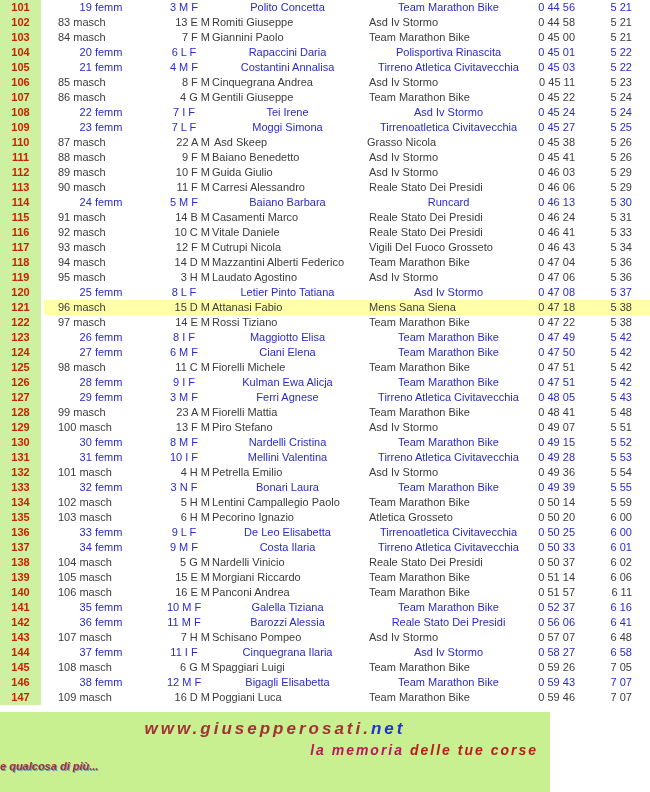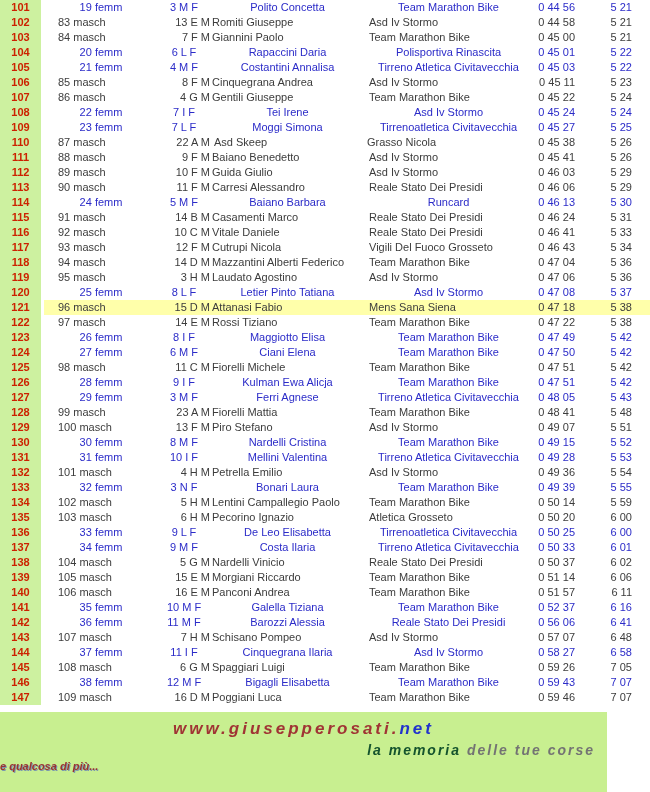--- a/index.html
+++ b/index.html
@@ -26,35 +26,35 @@
   .row.masch .gpos{text-align:left;padding-left:14px;}
   .row.masch .cat {text-align:right;padding-left:4px;}
   .row.masch .name{text-align:left;padding-left:2px;}
   .row.masch .team{text-align:left;padding-left:4px;}
   .row.femm .gpos,.row.femm .cat,.row.femm .name,.row.femm .team{text-align:center;}
   .cell.time{text-align:right;}
   .cell.pace{text-align:right;padding-right:18px;}
   .row.highlight .cell:not(.pos){background:#ffffaa;}
   
   .footer{
-    position:absolute;left:0;top:712px;width:607px;height:80px;
+    position:absolute;left:0;top:712px;width:550px;height:80px;
     background:#c8ef90;
   }
   .site-line{
     text-align:center;padding-top:7px;
     font-size:17px;font-weight:bold;font-style:italic;letter-spacing:3px;
   }
   .site-main{color:#a03434;}
   .site-tld{color:#2233cc;}
   .tagline{
     text-align:right;padding-right:12px;margin-top:3px;
     font-size:14px;font-weight:bold;font-style:italic;letter-spacing:2px;
   }
-  .tag-red{color:#14532d;margin-left:8px;}
-  .tag-blue{color:#737373;margin-top:48px;}
+  .tag-red{color:#be185d;margin-left:8px;}
+  .tag-blue{color:#b91c1c;margin-top:48px;}
   .subtagline{
     text-align:left;padding-right:36px;margin-top:2px;
     font-size:11px;font-weight:bold;font-style:italic;
     color:#993333;text-shadow:1px 1px 0 rgba(60,80,200,0.55);
   }
 </style>
 </head>
 <body>
 
 <div class="page">

